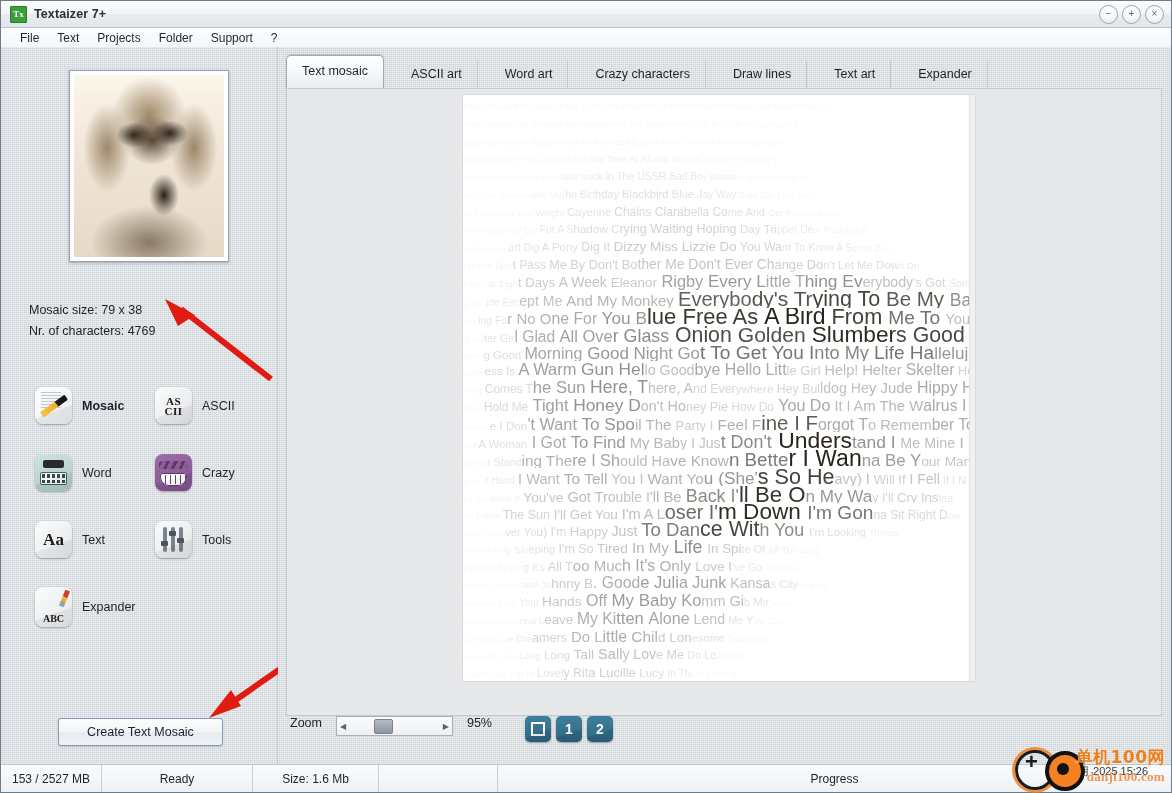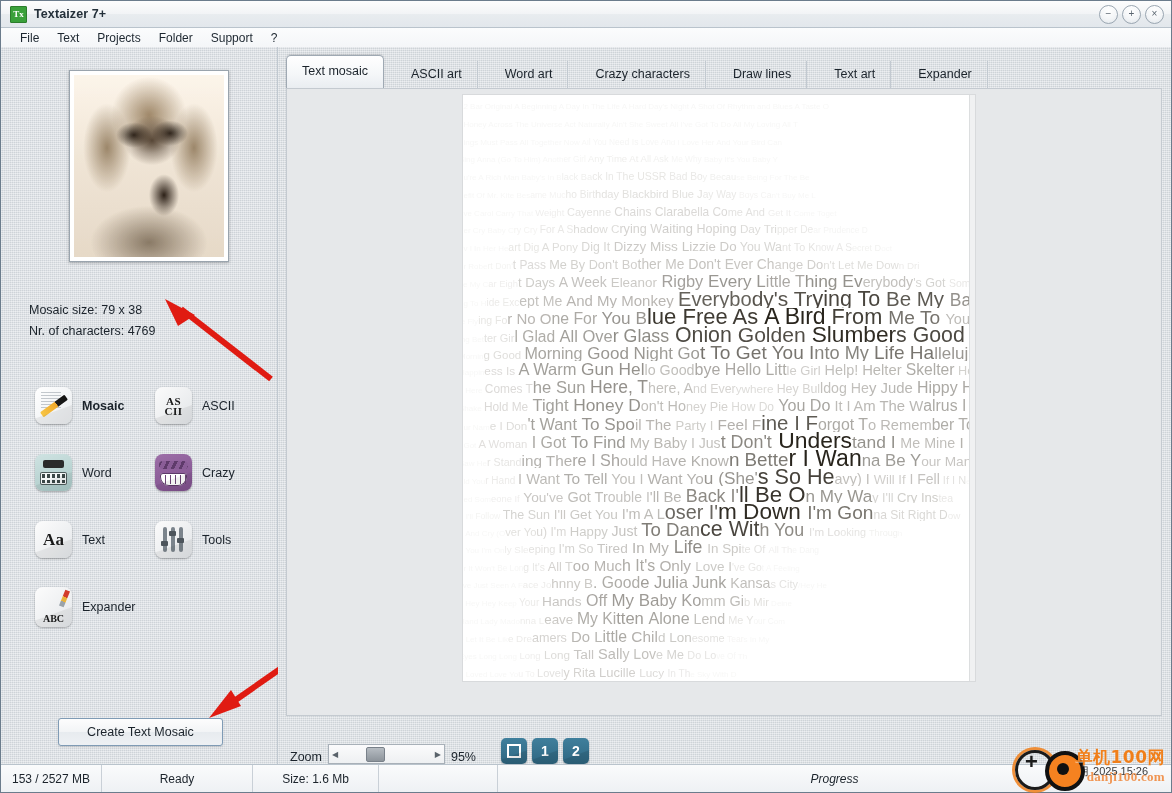--- a/index.html
+++ b/index.html
@@ -228,21 +228,21 @@
     color:#2b2a26;line-height:1.02;overflow:hidden;
     margin-left:-4px;
   }
   .mline span{display:inline;}
   .sheet-scroll{
     position:absolute;right:0;top:0;width:5px;height:100%;background:#f0f1f2;
     border-left:1px solid #dcdedf;
   }
 
   
-  .zoombar{height:48px;display:flex;align-items:flex-end;padding-left:12px;gap:6px;}
+  .zoombar{height:48px;display:flex;align-items:flex-start;padding-left:12px;gap:14px;}
   .zlabel{font-size:12.5px;color:#1b232b;}
   .slider{
     width:115px;height:18px;border:1px solid #a8b0b8;
     background:linear-gradient(180deg,#fbfbfc 0%,#eef0f2 100%);
     display:flex;align-items:center;justify-content:space-between;
     position:relative;
   }
   .slider .ar{font-size:8px;color:#5a636b;padding:0 3px;}
   .slider .knob{
     position:absolute;left:37px;top:2px;width:17px;height:13px;border-radius:2px;
@@ -272,21 +272,21 @@
   
   .statusbar{
     position:absolute;left:0;right:0;bottom:0;height:27px;
     background:linear-gradient(180deg,#fafbfc 0%,#eef1f4 100%);
     border-top:1px solid #b9c3cc;
     display:flex;align-items:center;font-size:12px;color:#1b232b;
   }
   .scell{height:100%;display:flex;align-items:center;justify-content:center;
     border-right:1px solid #c9d0d7;}
   .s1{width:100px;} .s2{width:150px;} .s3{width:125px;} .s4{width:118px;}
-  .s5{flex:1;justify-content:center;border-right:none;font-style:italic;}
+  .s5{flex:1;justify-content:center;border-right:none;}
 
   
   .wm{position:absolute;right:4px;bottom:2px;width:166px;height:46px;pointer-events:none;}
   .wm .cn{
     position:absolute;right:2px;top:2px;font-size:17px;font-weight:bold;color:#f07f1a;
     font-family:"DejaVu Sans", sans-serif;letter-spacing:.5px;text-shadow:0 1px 0 rgba(255,255,255,.5);
   }
   .wm .en{
     position:absolute;right:2px;top:25px;font-size:13px;font-weight:bold;color:#f0904a;
     font-family:"Liberation Serif", serif;letter-spacing:.3px;opacity:.95;

